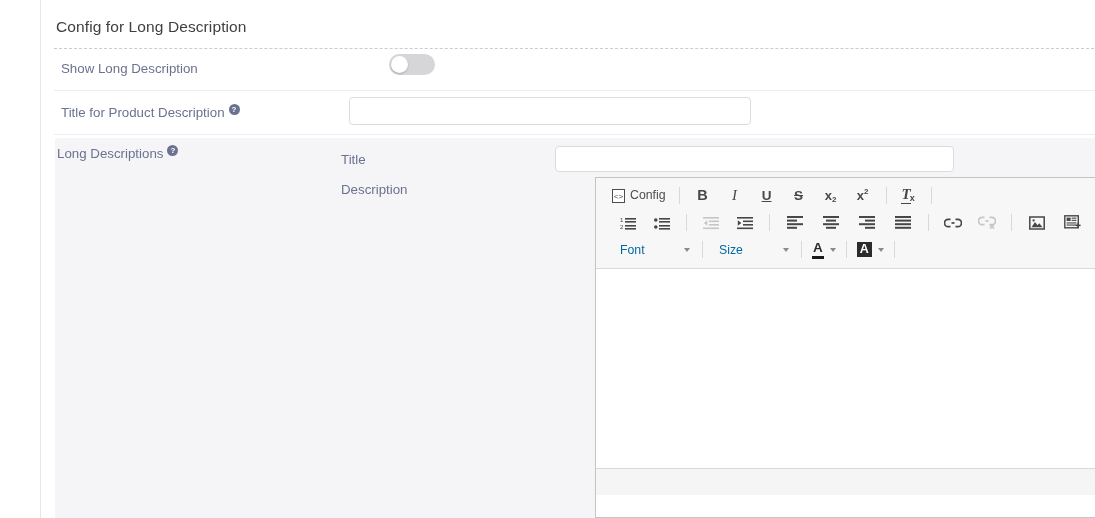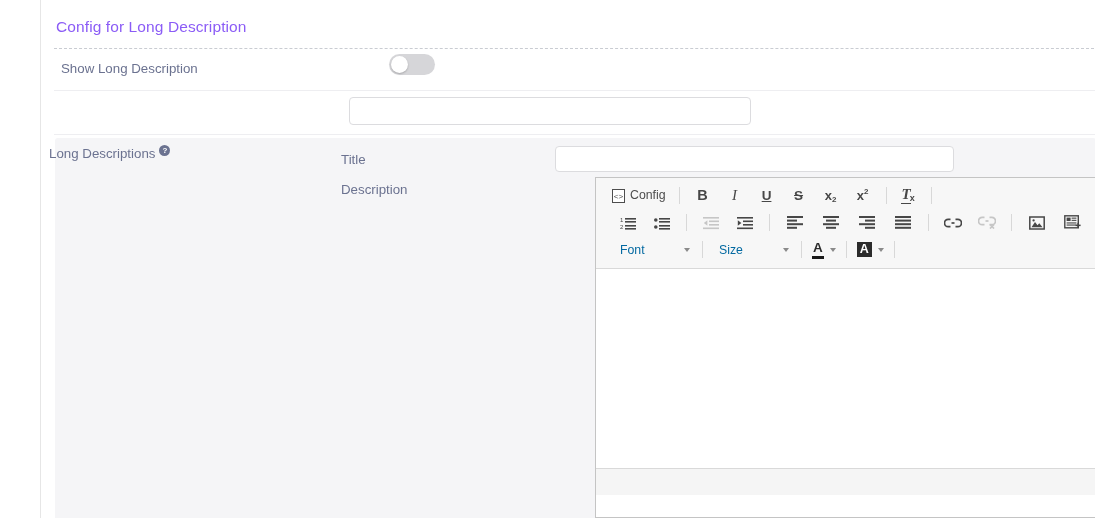--- a/index.html
+++ b/index.html
@@ -27,21 +27,21 @@
     background: #ffffff;
     border-left: 1px solid #e6e6e6;
   }
 
   
   .section-title {
     position: absolute;
     left: 15px;
     top: 18px;
     font-size: 15.5px;
-    color: #8b5cf6;
+    color: #404040;
     letter-spacing: .1px;
     white-space: nowrap;
   }
   .title-rule {
     position: absolute;
     left: 13px;
     top: 48px;
     width: 1040px;
     height: 0;
     border-top: 1px dashed #c9ccd2;
@@ -225,26 +225,29 @@
     <div class="title-rule"></div>
 
     <div class="field-label" style="left:20px; top:61px;">
       <span>Show Long Description</span>
     </div>
     <div class="toggle">
       <div class="knob"></div>
     </div>
     <div class="row-sep" style="top:90px;"></div>
 
+    <div class="field-label" style="left:20px; top:105px;">
+      <span>Title for Product Description</span><span class="help-icon">?</span>
+    </div>
     <input class="text-input" style="left: 308px; top: 97px; width: 402px; height: 28px;" value="" placeholder="">
     <div class="row-sep" style="top:134px;"></div>
 
     <div class="gray-panel"></div>
 
-    <div class="field-label" style="left:8px; top:146px;">
+    <div class="field-label" style="left:16px; top:146px;">
       <span>Long Descriptions</span><span class="help-icon">?</span>
     </div>
 
     <div class="field-label" style="left:300px; top:152px;">Title</div>
     <input class="text-input" style="left: 514px; top: 146px; width: 399px; height: 26px;" value="" placeholder="">
 
     <div class="field-label" style="left:300px; top:182px;">Description</div>
 
     <div class="ck">
 

